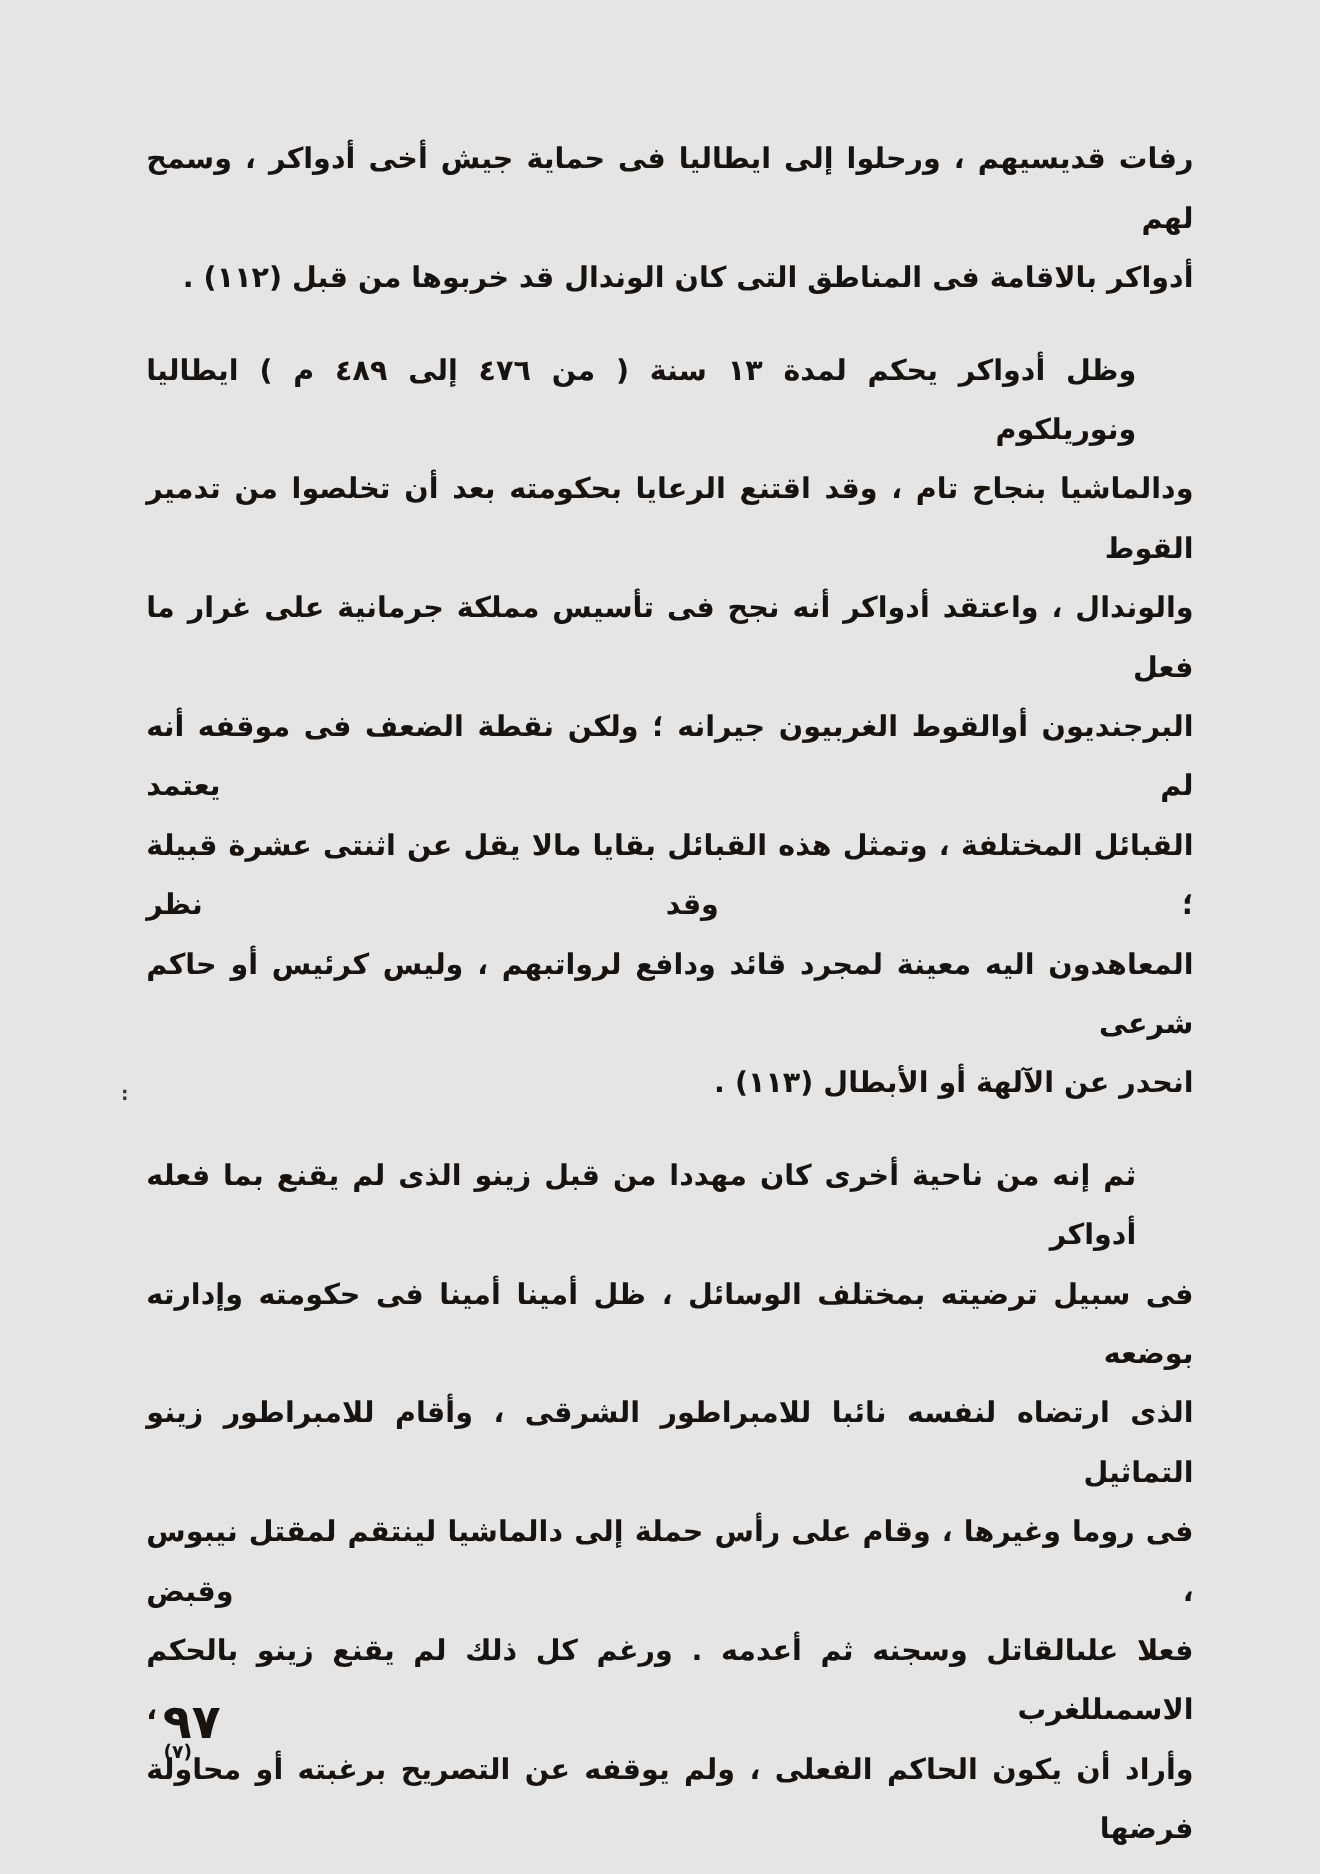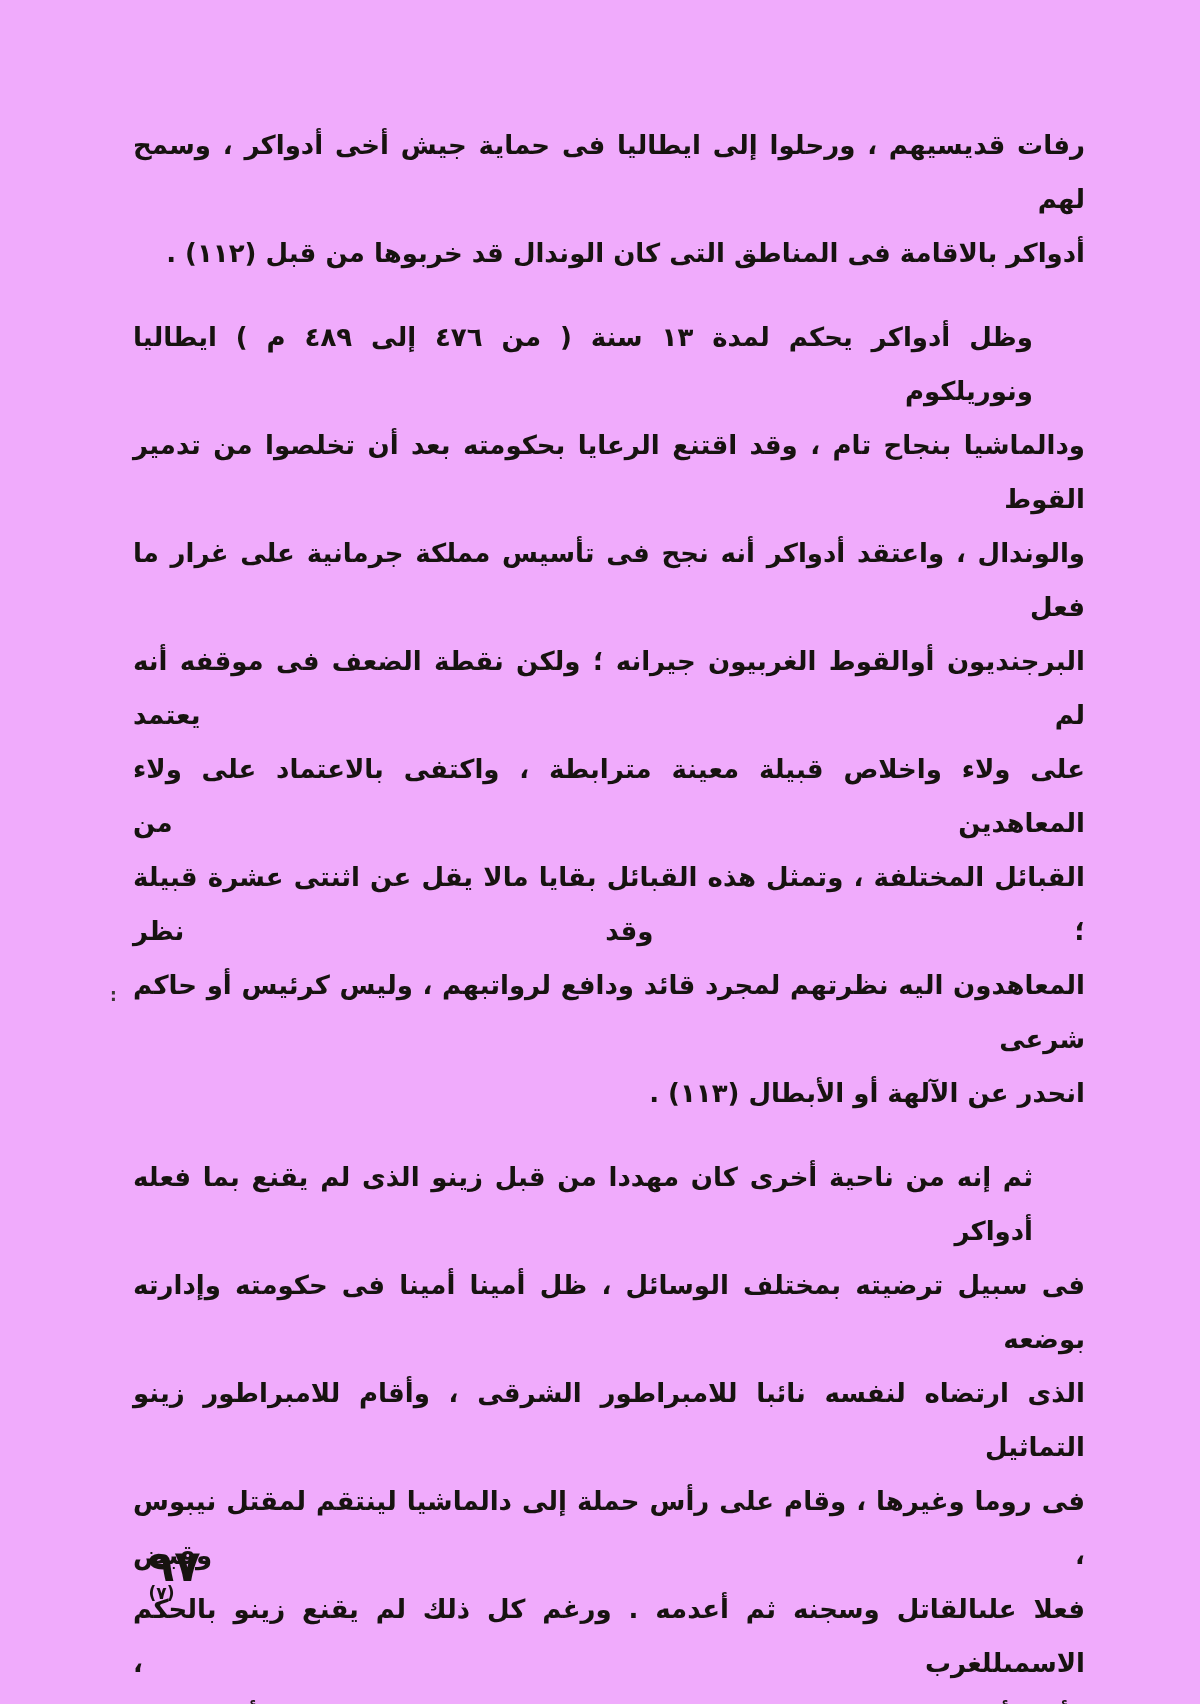--- a/index.html
+++ b/index.html
@@ -10,21 +10,21 @@
     width: 1200px;
     height: 1704px;
     position: relative;
     background: #fefefd;
     overflow: hidden;
     font-family: "DejaVu Sans", sans-serif;
   }
   .page {
     position: absolute;
     inset: 0;
-    background: #f0abfc;
+    background: #e5e5e5;
   }
   .text-block {
     position: absolute;
     top: 118px;
     left: 133px;
     width: 952px;
     direction: rtl;
     color: #171310;
     font-family: "DejaVu Sans", sans-serif;
     font-weight: 700;
@@ -82,23 +82,22 @@
   <div class="text-block">
       <div class="para">
         <div class="line">رفات قديسيهم ، ورحلوا إلى ايطاليا فى حماية جيش أخى أدواكر ، وسمح لهم</div>
         <div class="line last">أدواكر بالاقامة فى المناطق التى كان الوندال قد خربوها من قبل (١١٢) .</div>
       </div>
       <div class="para indent">
         <div class="line">وظل أدواكر يحكم لمدة ١٣ سنة ( من ٤٧٦ إلى ٤٨٩ م ) ايطاليا ونوريلكوم</div>
         <div class="line">ودالماشيا بنجاح تام ، وقد اقتنع الرعايا بحكومته بعد أن تخلصوا من تدمير القوط</div>
         <div class="line">والوندال ، واعتقد أدواكر أنه نجح فى تأسيس مملكة جرمانية على غرار ما فعل</div>
         <div class="line">البرجنديون أوالقوط الغربيون جيرانه ؛ ولكن نقطة الضعف فى موقفه أنه لم يعتمد</div>
-        <div class="line">على ولاء واخلاص قبيلة معينة مترابطة ، واكتفى بالاعتماد على ولاء المعاهدين من</div>
         <div class="line">القبائل المختلفة ، وتمثل هذه القبائل بقايا مالا يقل عن اثنتى عشرة قبيلة ؛ وقد نظر</div>
-        <div class="line">المعاهدون اليه نظرتهم لمجرد قائد ودافع لرواتبهم ، وليس كرئيس أو حاكم شرعى</div>
+        <div class="line">المعاهدون اليه معينة لمجرد قائد ودافع لرواتبهم ، وليس كرئيس أو حاكم شرعى</div>
         <div class="line last">انحدر عن الآلهة أو الأبطال (١١٣) .</div>
       </div>
       <div class="para indent">
         <div class="line">ثم إنه من ناحية أخرى كان مهددا من قبل زينو الذى لم يقنع بما فعله أدواكر</div>
         <div class="line">فى سبيل ترضيته بمختلف الوسائل ، ظل أمينا أمينا فى حكومته وإدارته بوضعه</div>
         <div class="line">الذى ارتضاه لنفسه نائبا للامبراطور الشرقى ، وأقام للامبراطور زينو التماثيل</div>
         <div class="line">فى روما وغيرها ، وقام على رأس حملة إلى دالماشيا لينتقم لمقتل نيبوس ، وقبض</div>
         <div class="line">فعلا علىالقاتل وسجنه ثم أعدمه . ورغم كل ذلك لم يقنع زينو بالحكم الاسمىللغرب ،</div>
         <div class="line">وأراد أن يكون الحاكم الفعلى ، ولم يوقفه عن التصريح برغبته أو محاولة فرضها</div>
       </div>

